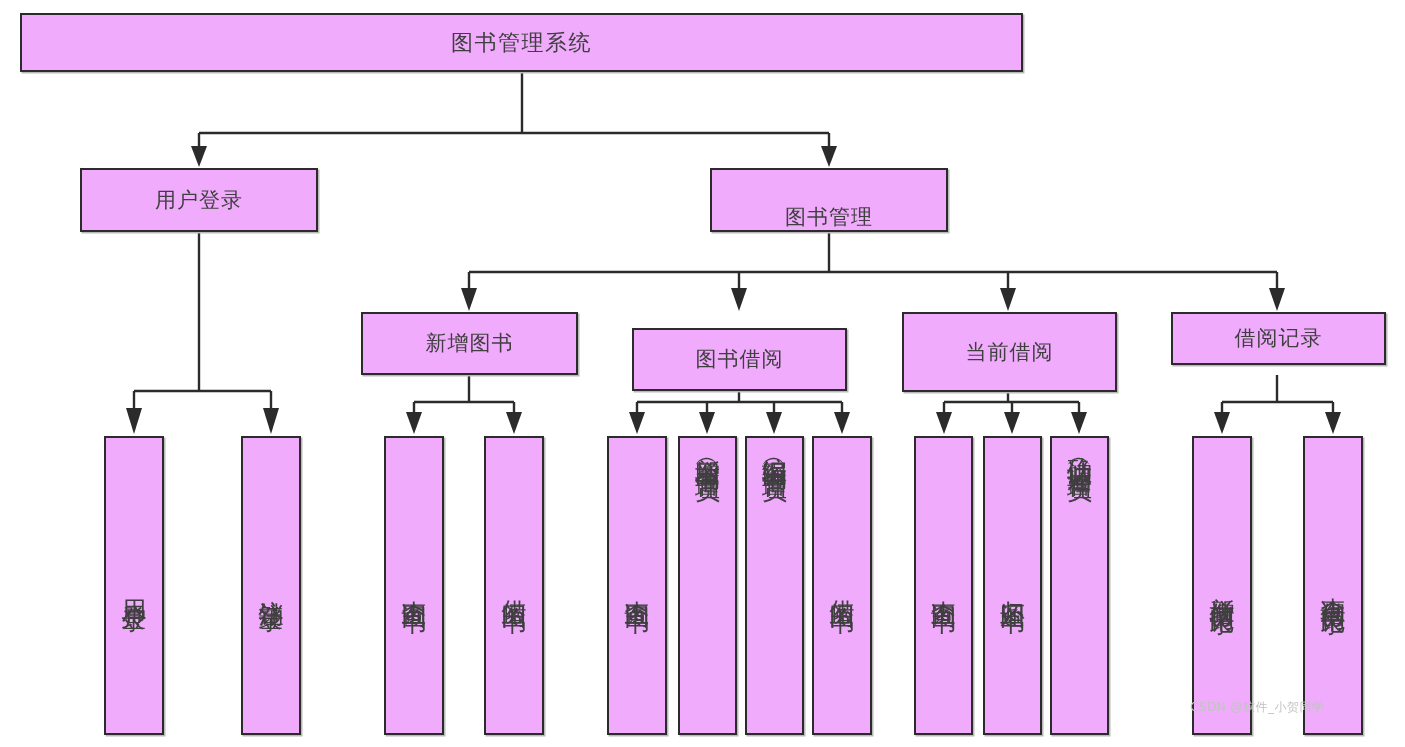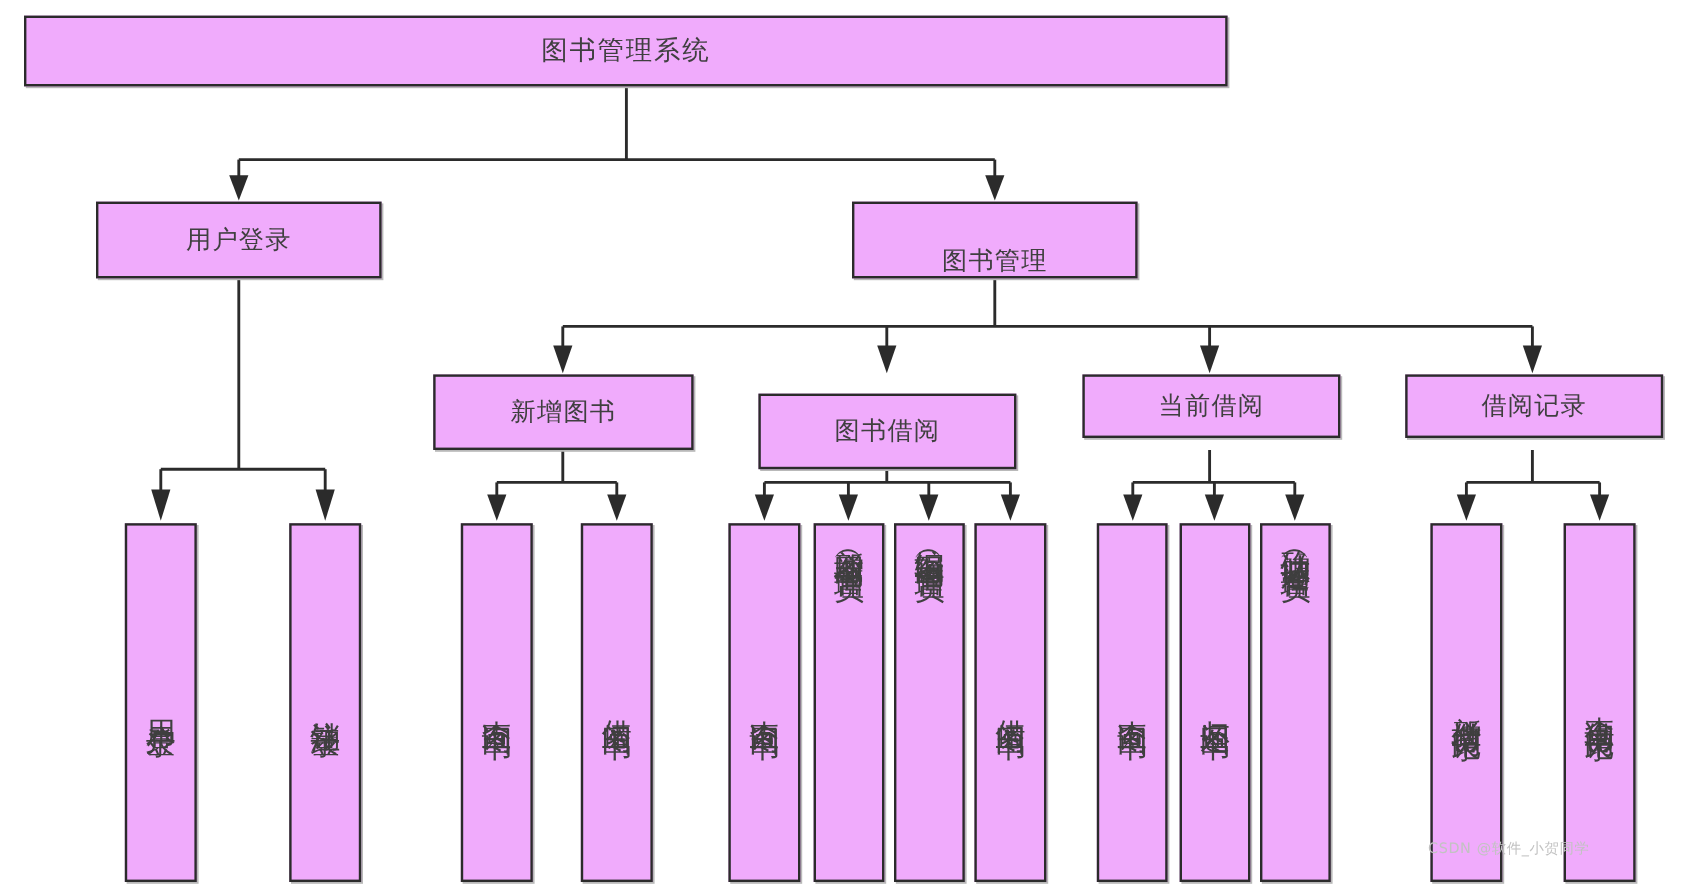--- a/index.html
+++ b/index.html
@@ -154,21 +154,21 @@
   </div>
 
   <div class="node horiz lvl2" style="left:361px;top:312px;width:217px;height:63px;">
     <span class="label">新增图书</span>
   </div>
 
   <div class="node horiz lvl2" style="left:632px;top:312px;width:215px;height:63px;margin-top:16px;">
     <span class="label">图书借阅</span>
   </div>
 
-  <div class="node horiz lvl2" style="left:902px;top:312px;width:215px;height:53px;">
+  <div class="node horiz lvl2" style="left:902px;top:312px;width:215px;height:80px;">
     <span class="label">当前借阅</span>
   </div>
 
   <div class="node horiz lvl2" style="left:1171px;top:312px;width:215px;height:53px;">
     <span class="label">借阅记录</span>
   </div>
 
   <div class="node vert mid" style="left:104px;top:436px;width:60px;height:299px;">
     <span class="label">用户登录</span>
   </div>

